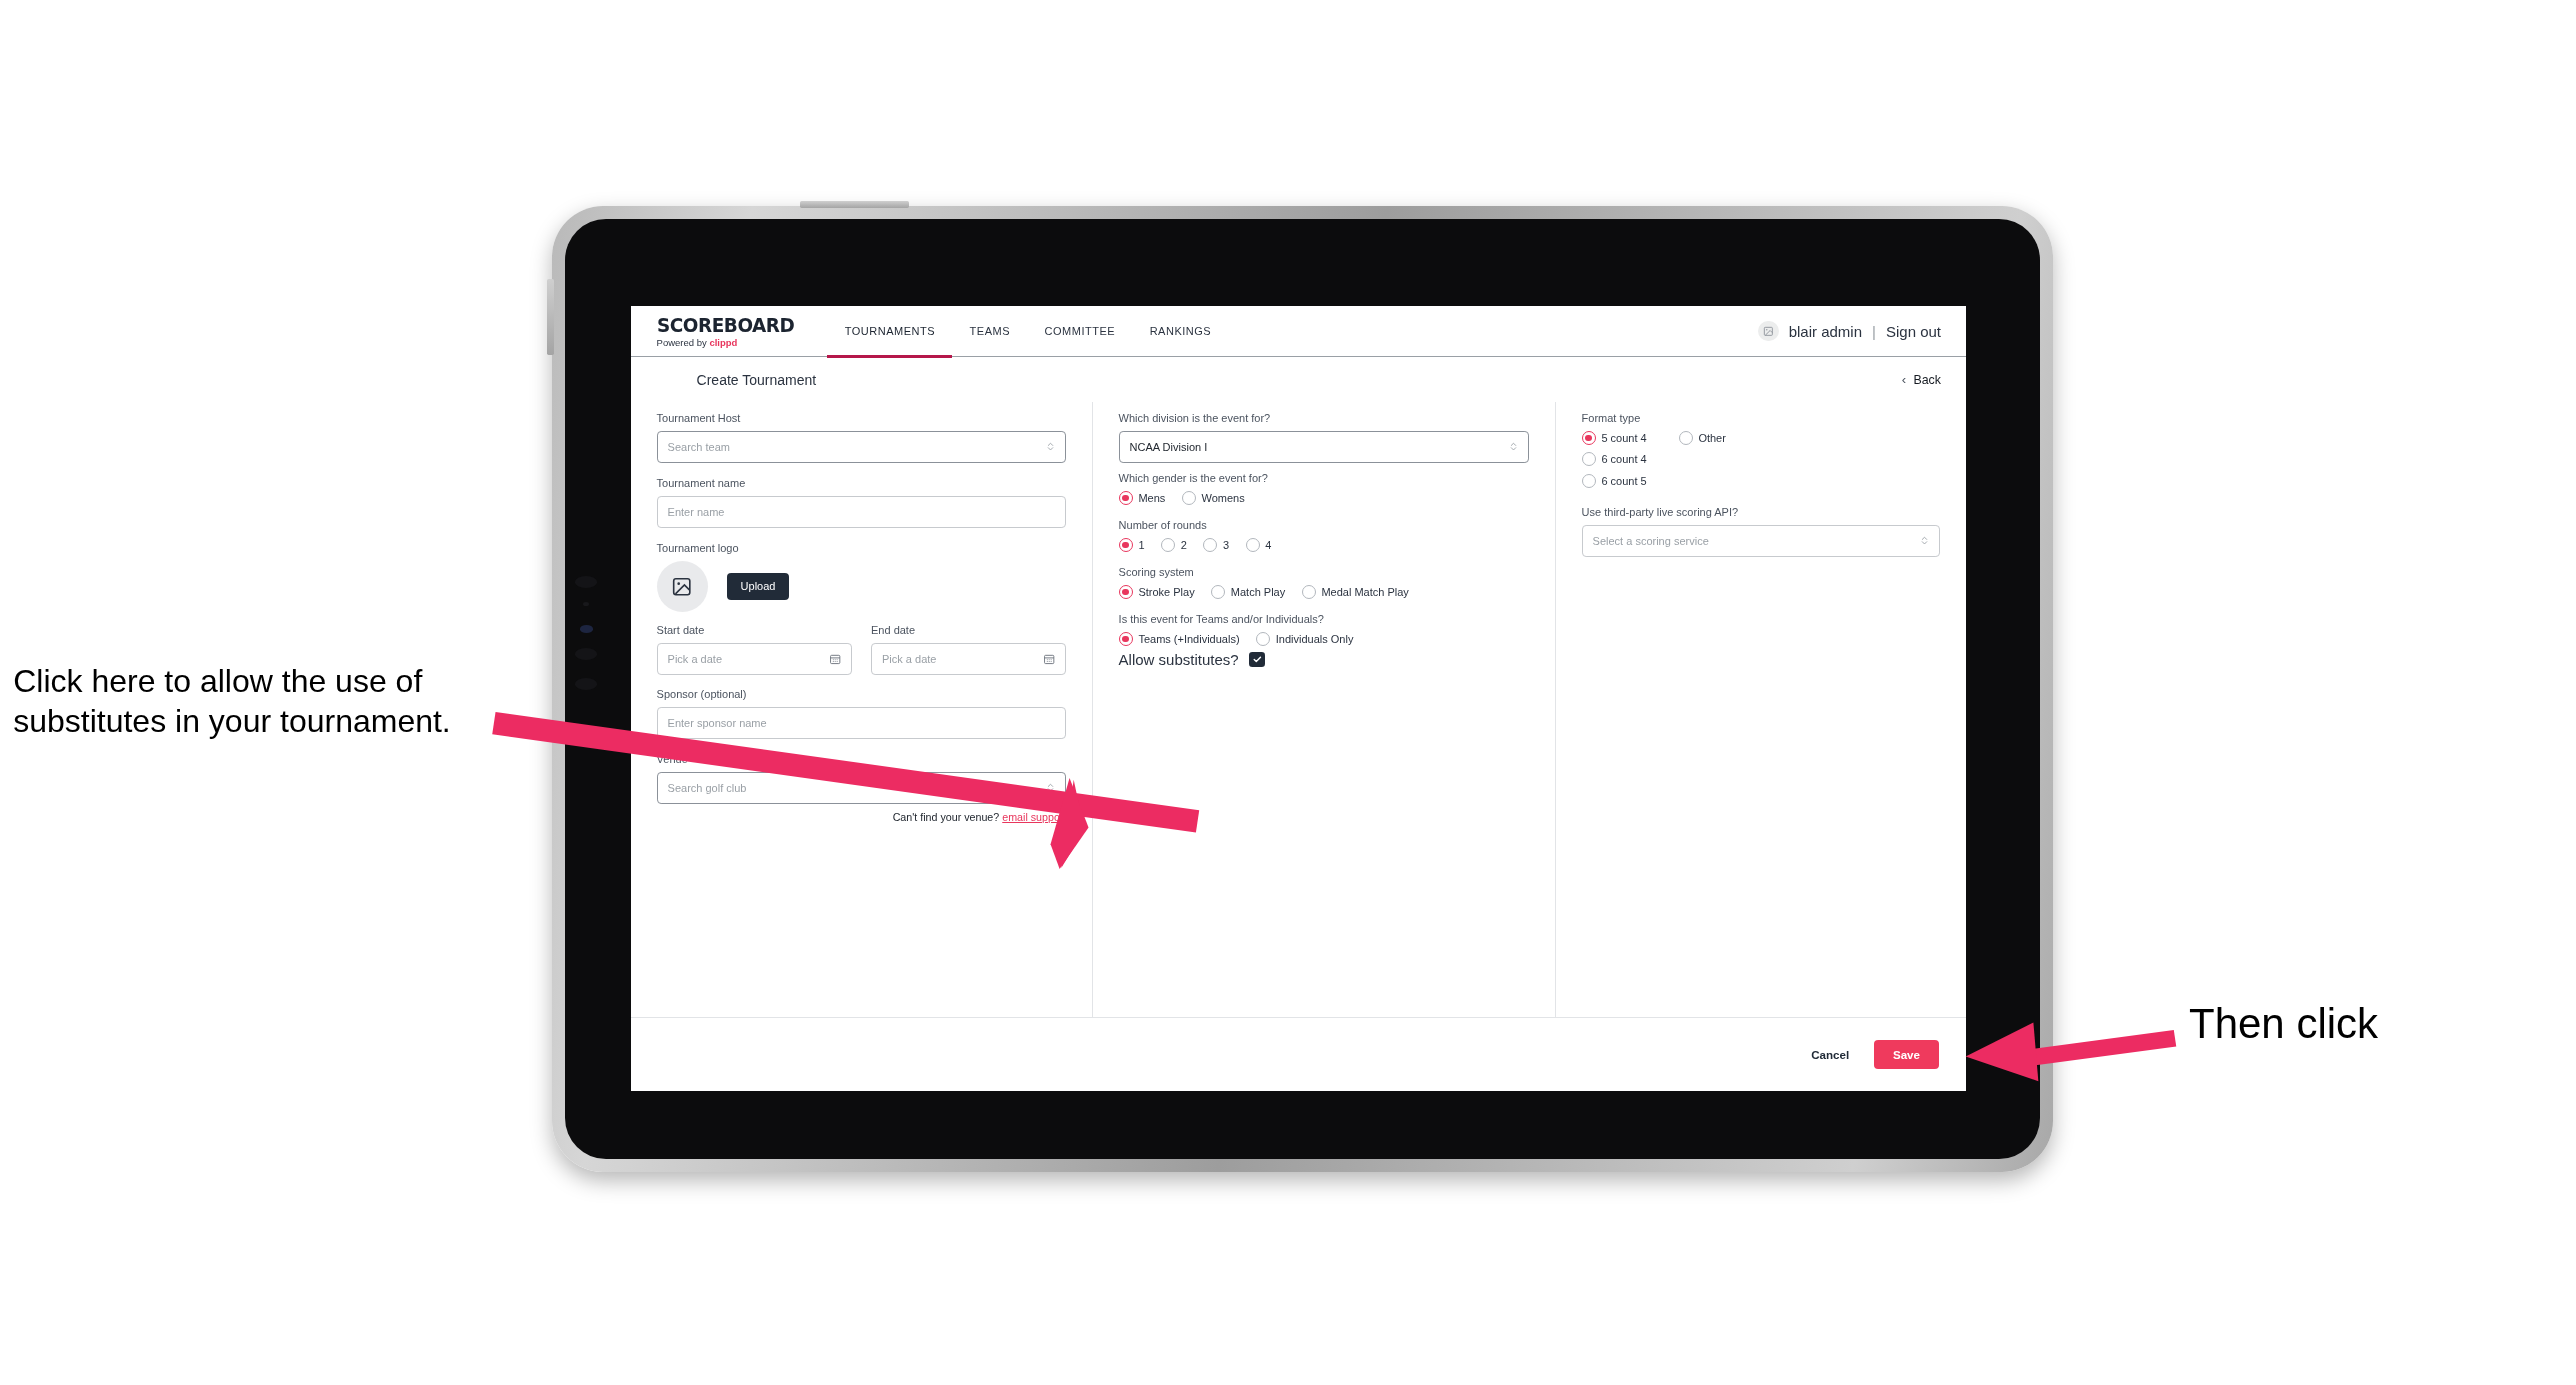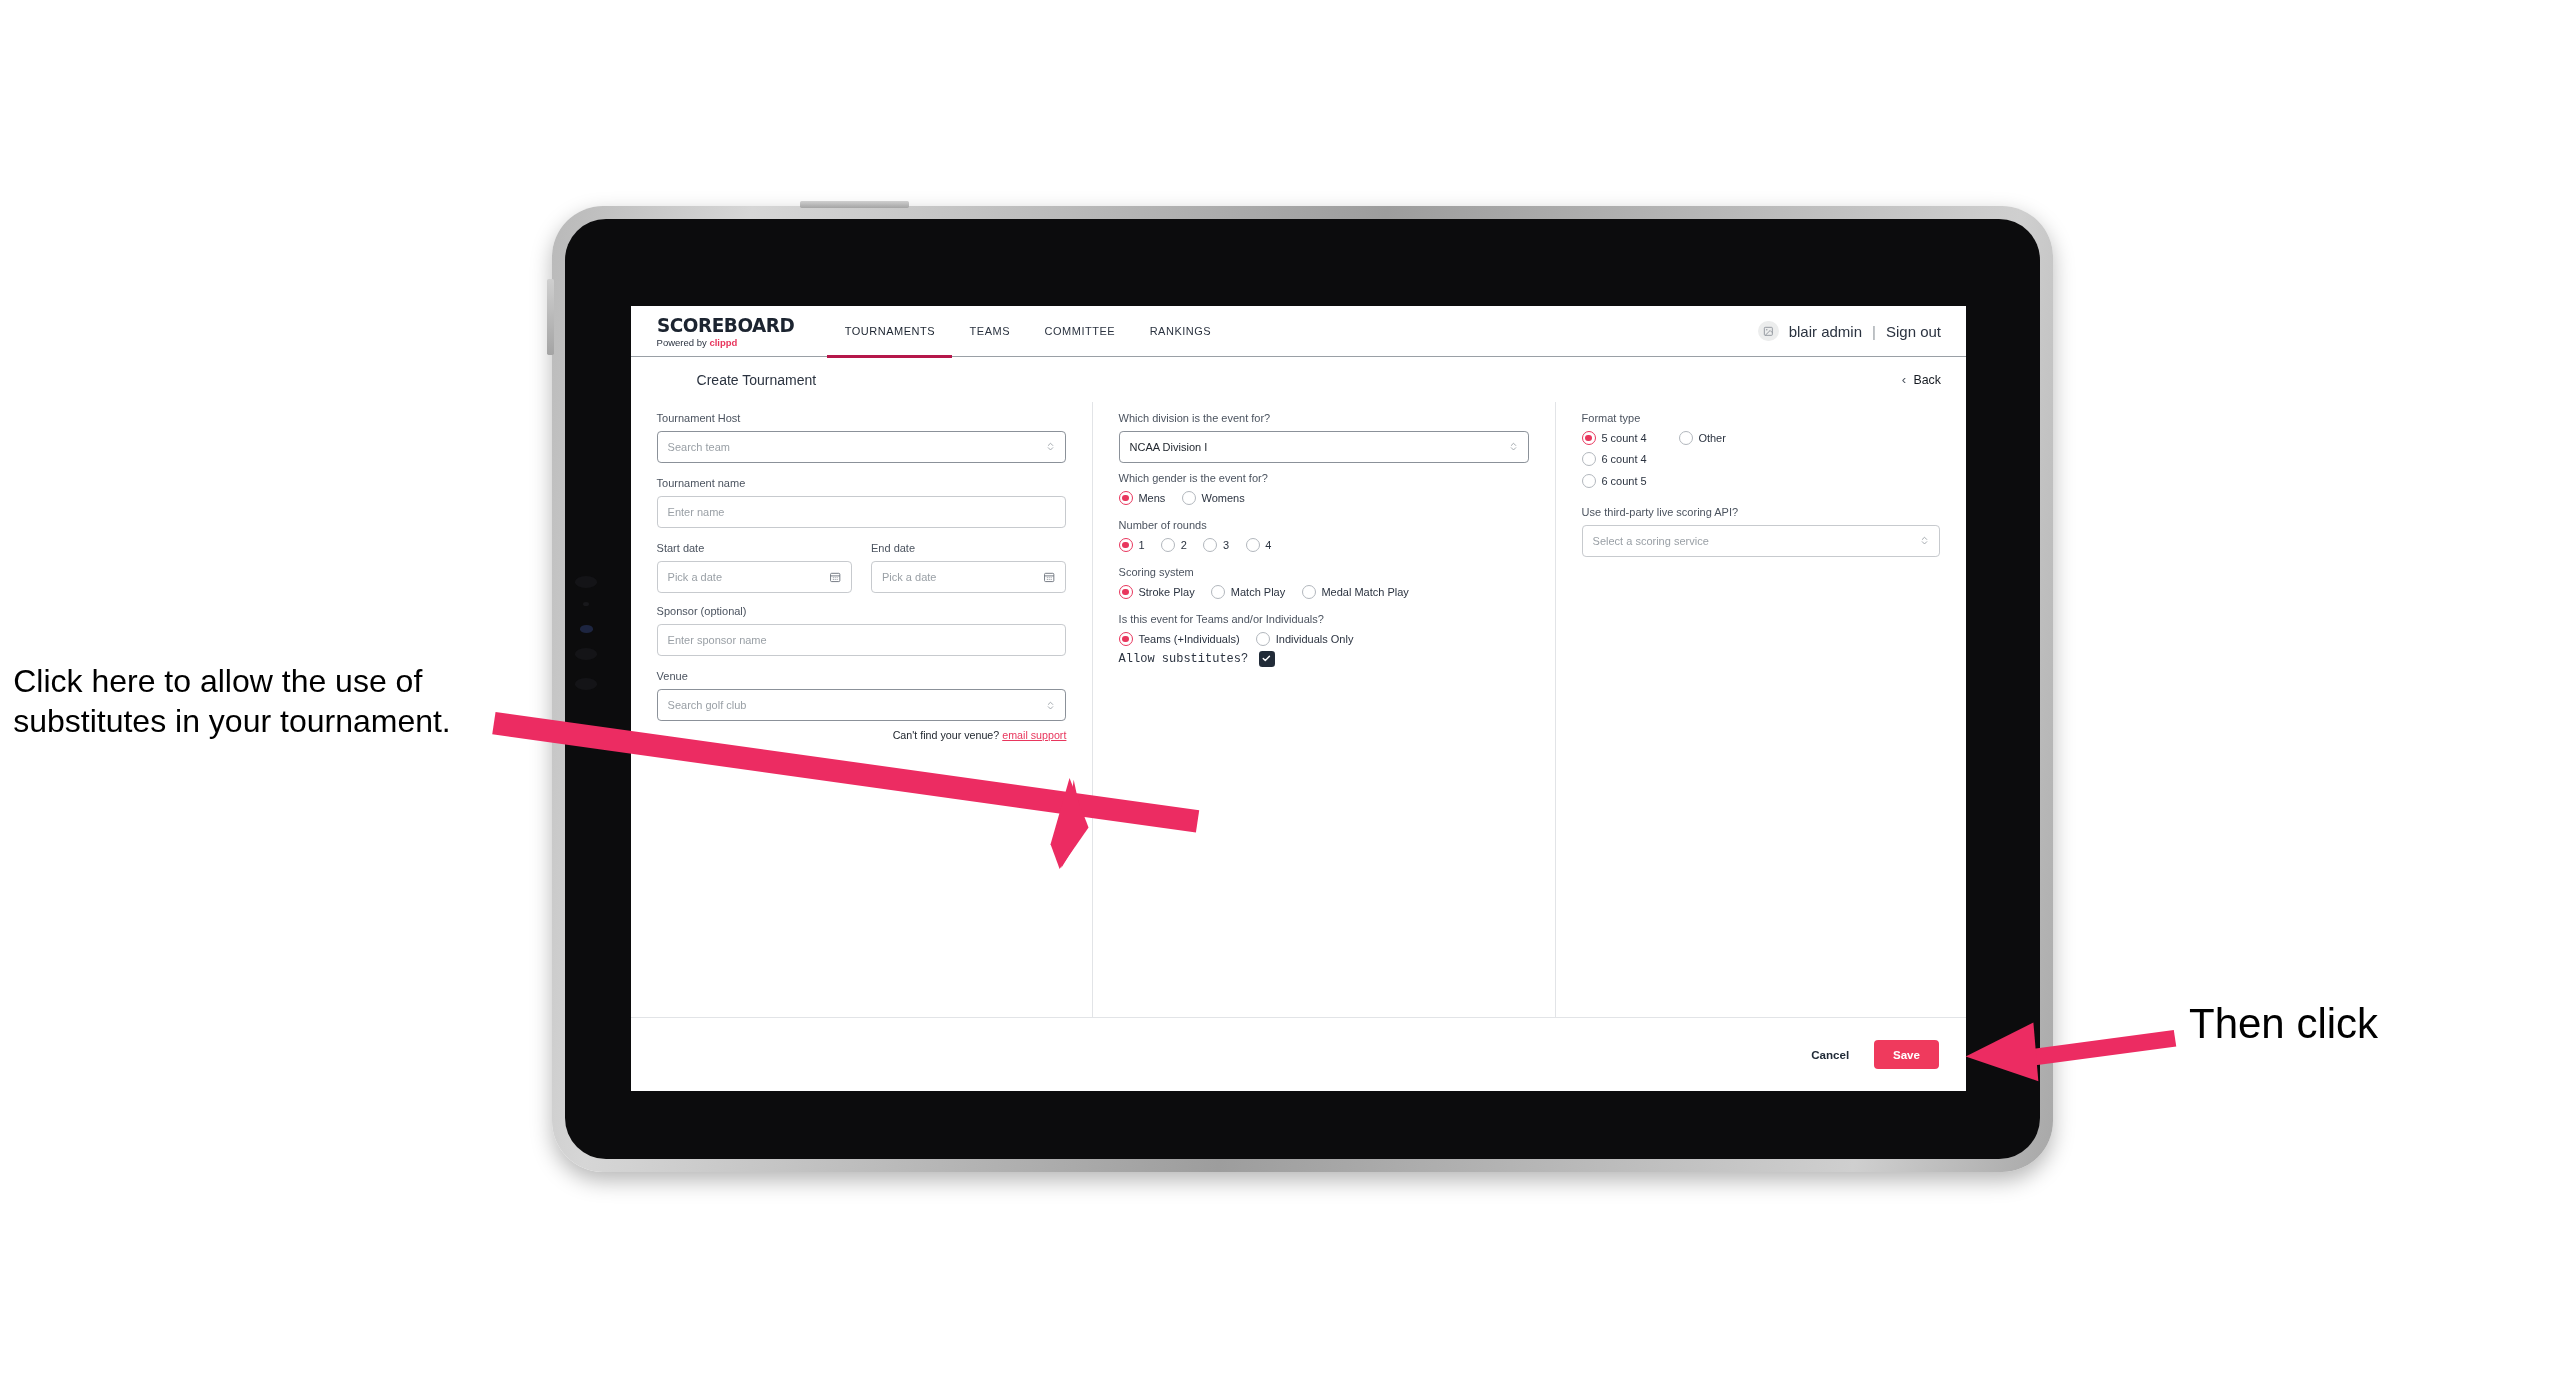--- a/index.html
+++ b/index.html
@@ -231,21 +231,21 @@
   .radio-label { font-size: 11px; color: #2b3340; }
 
   .rgrid { display: flex; margin-bottom: 7.4px; }
   .rgrid .left { width: 97px; }
 
   
   #allow-sub-row {
     display: flex; align-items: center; gap: 10.7px;
     margin-top: 5px;
   }
-  #allow-sub-label { font-size: 12px; color: #2b3340; font-family: Liberation Mono, monospace; }
+  #allow-sub-label { font-size: 15px; color: #2b3340; }
   #allow-sub-box {
     width: 15.7px; height: 15.7px;
     background: #212b38;
     border-radius: 3.3px;
     display: flex; align-items: center; justify-content: center;
     cursor: pointer;
   }
   #allow-sub-box svg { width: 10.7px; height: 10.7px; color: #fff; }
 
   
@@ -371,20 +371,33 @@
           </div>
         </div>
 
         <div class="fgroup">
           <div class="flabel">Tournament name</div>
           <div class="finput light">
             <span class="ph grow">Enter name</span>
           </div>
         </div>
 
+        <div>
+          <div class="flabel">Tournament logo</div>
+          <div id="logo-row">
+            <div id="logo-circle">
+              <svg viewBox="0 0 24 24" fill="none" stroke="currentColor" stroke-width="1.8">
+                <rect x="3" y="3" width="18" height="18" rx="2.5"></rect>
+                <circle cx="8.6" cy="8.6" r="1.5" fill="currentColor" stroke="none"></circle>
+                <path d="M20.5 15.5L15 10 5 20"></path>
+              </svg>
+            </div>
+            <div id="upload-btn">Upload</div>
+          </div>
+        </div>
 
         <div id="date-row">
           <div>
             <div class="flabel">Start date</div>
             <div class="finput light">
               <span class="ph grow">Pick a date</span>
               <span class="calicon">
                 <svg viewBox="0 0 24 24" fill="none" stroke="currentColor" stroke-width="1.8">
                     <rect x="3" y="4.5" width="18" height="16" rx="2"></rect>
                     <path d="M3 9.5h18"></path>

